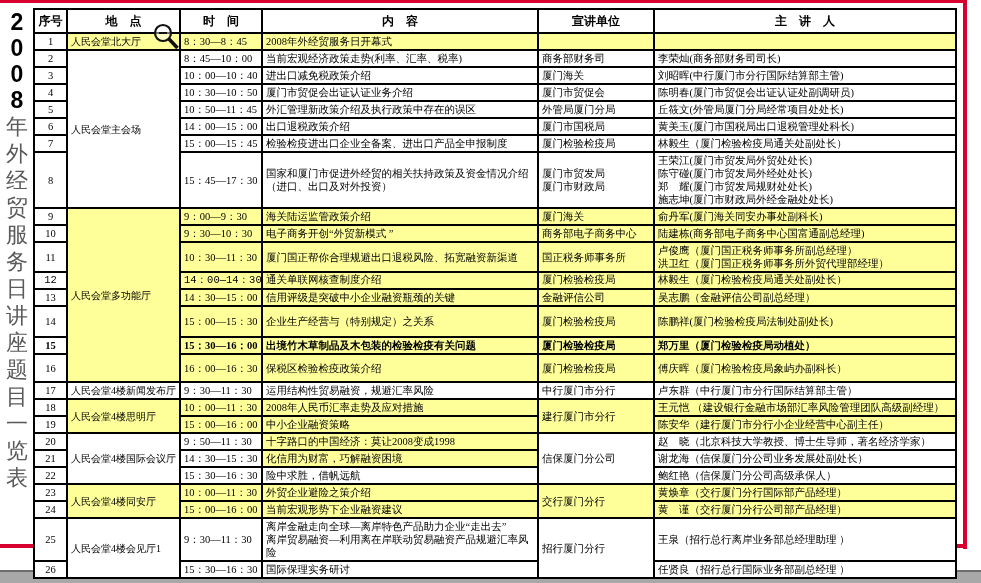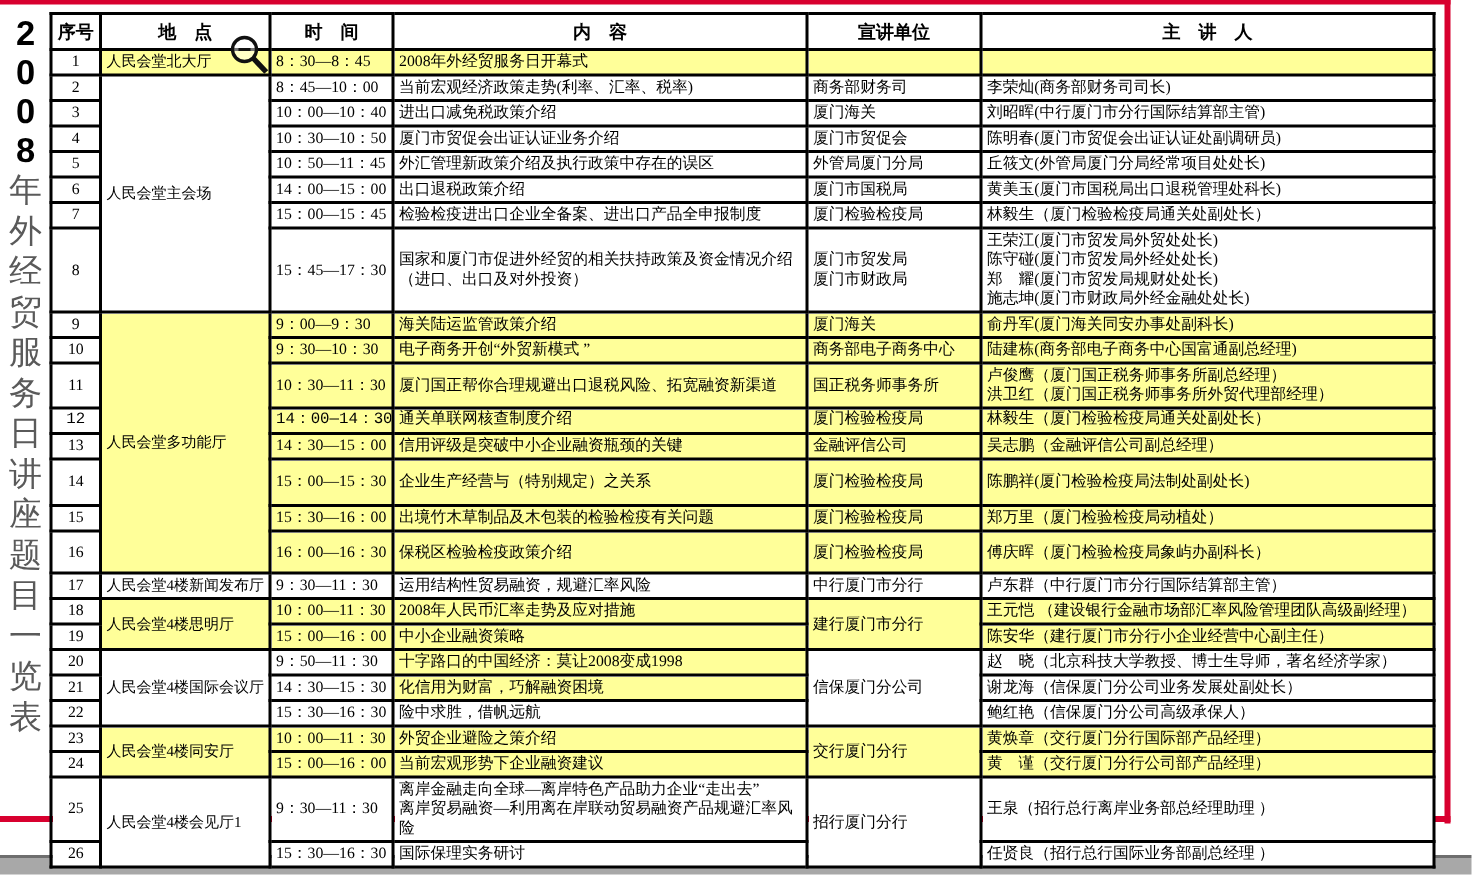--- a/index.html
+++ b/index.html
@@ -182,21 +182,21 @@
         <td class="c-unit hl">金融评信公司</td>
         <td class="c-spk hl">吴志鹏（金融评信公司副总经理）</td>
       </tr>
       <tr style="height: 31px;">
         <td class="c-no">14</td>
         <td class="c-time hl">15：00—15：30</td>
         <td class="c-content hl">企业生产经营与（特别规定）之关系</td>
         <td class="c-unit hl">厦门检验检疫局</td>
         <td class="c-spk hl">陈鹏祥(厦门检验检疫局法制处副处长)</td>
       </tr>
-      <tr style="height: 17px;">
+      <tr style="height: 17px; font-weight: bold;">
         <td class="c-no">15</td>
         <td class="c-time hl">15：30—16：00</td>
         <td class="c-content hl">出境竹木草制品及木包装的检验检疫有关问题</td>
         <td class="c-unit hl">厦门检验检疫局</td>
         <td class="c-spk hl">郑万里（厦门检验检疫局动植处）</td>
       </tr>
       <tr style="height: 28px;">
         <td class="c-no">16</td>
         <td class="c-time hl">16：00—16：30</td>
         <td class="c-content hl">保税区检验检疫政策介绍</td>

